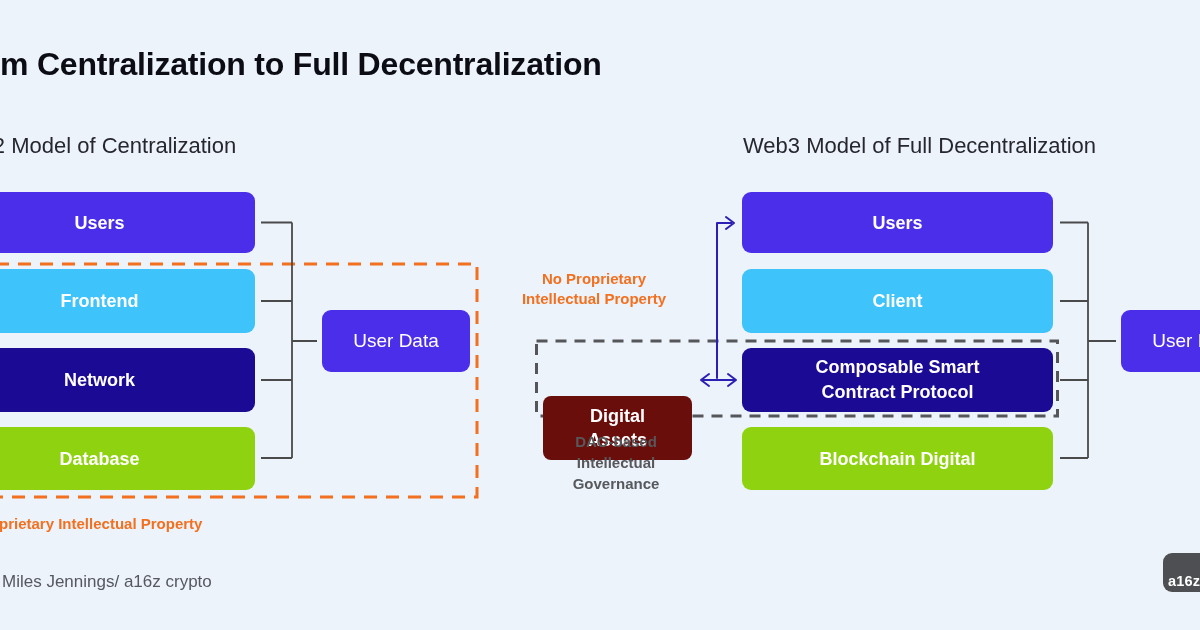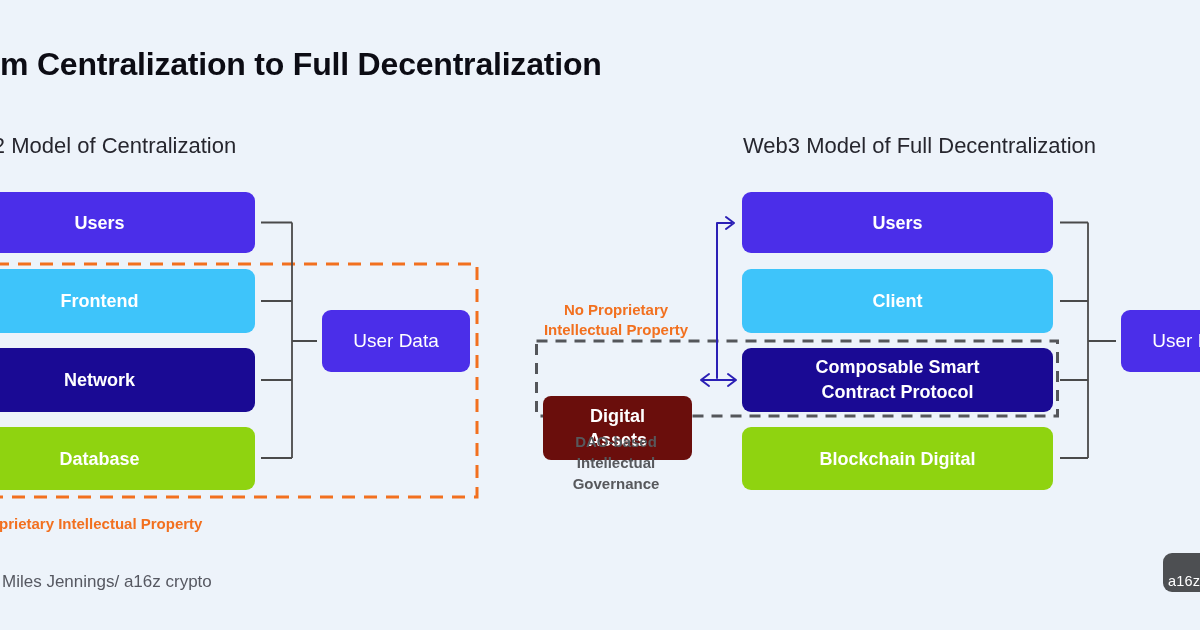--- a/index.html
+++ b/index.html
@@ -46,41 +46,41 @@
     position:absolute;left:543px;top:348px;width:149px;height:64px;border-radius:8px;
     display:flex;align-items:center;justify-content:center;
     color:#fff;font-weight:bold;font-size:18px;text-align:center;line-height:24px;margin-top:48px;
   }
   .digital span{max-width:100px;display:inline-block;}
   .composable span{max-width:215px;display:inline-block;line-height:25px;}
   .anno{
     position:absolute;width:164px;text-align:center;
     font-weight:bold;font-size:15px;line-height:20px;
   }
-  .anno.no-ip{left:534px;top:269px;color:var(--orange,#F2701F);margin-top:31px;}
+  .anno.no-ip{left:512px;top:269px;color:var(--orange,#F2701F);}
   .anno.governance{left:534px;top:431px;color:#57585C;line-height:21px;}
   .ip-left{
     position:absolute;left:-26px;top:515px;white-space:nowrap;
     font-weight:bold;font-size:15px;color:var(--orange,#F2701F);
   }
   .source{
     position:absolute;left:2px;top:572px;font-size:17px;color:#565861;white-space:nowrap;
   }
   .overlay{position:absolute;left:0;top:0;pointer-events:none;}
   .orange-dash{stroke:var(--orange,#F2701F);stroke-width:3;fill:none;}
   .gray-dash{stroke:var(--dash-gray,#54565A);stroke-width:3;fill:none;}
   .bracket{stroke:var(--line-gray,#4A4A4A);stroke-width:1.8;fill:none;}
   .arrow{stroke:var(--arrow-indigo,#2B1FB5);stroke-width:2;fill:none;stroke-linecap:round;stroke-linejoin:round;}
   .badge{
     position:absolute;left:1163px;top:553px;width:46px;height:39px;border-radius:9px;
     background:var(--logo-bg,#4D4F52);
   }
   .badge span{
     position:absolute;left:5px;bottom:3px;color:#fff;
-    font-size:14.5px;font-weight:normal;letter-spacing:0.2px;
+    font-size:14.5px;font-weight:bold;letter-spacing:0.2px;
   }
 </style>
 </head>
 <body>
 
 <div class="canvas">
 
   <h1 class="title">From Centralization to Full Decentralization</h1>
 
   <div class="subtitle left">Web2 Model of Centralization</div>

